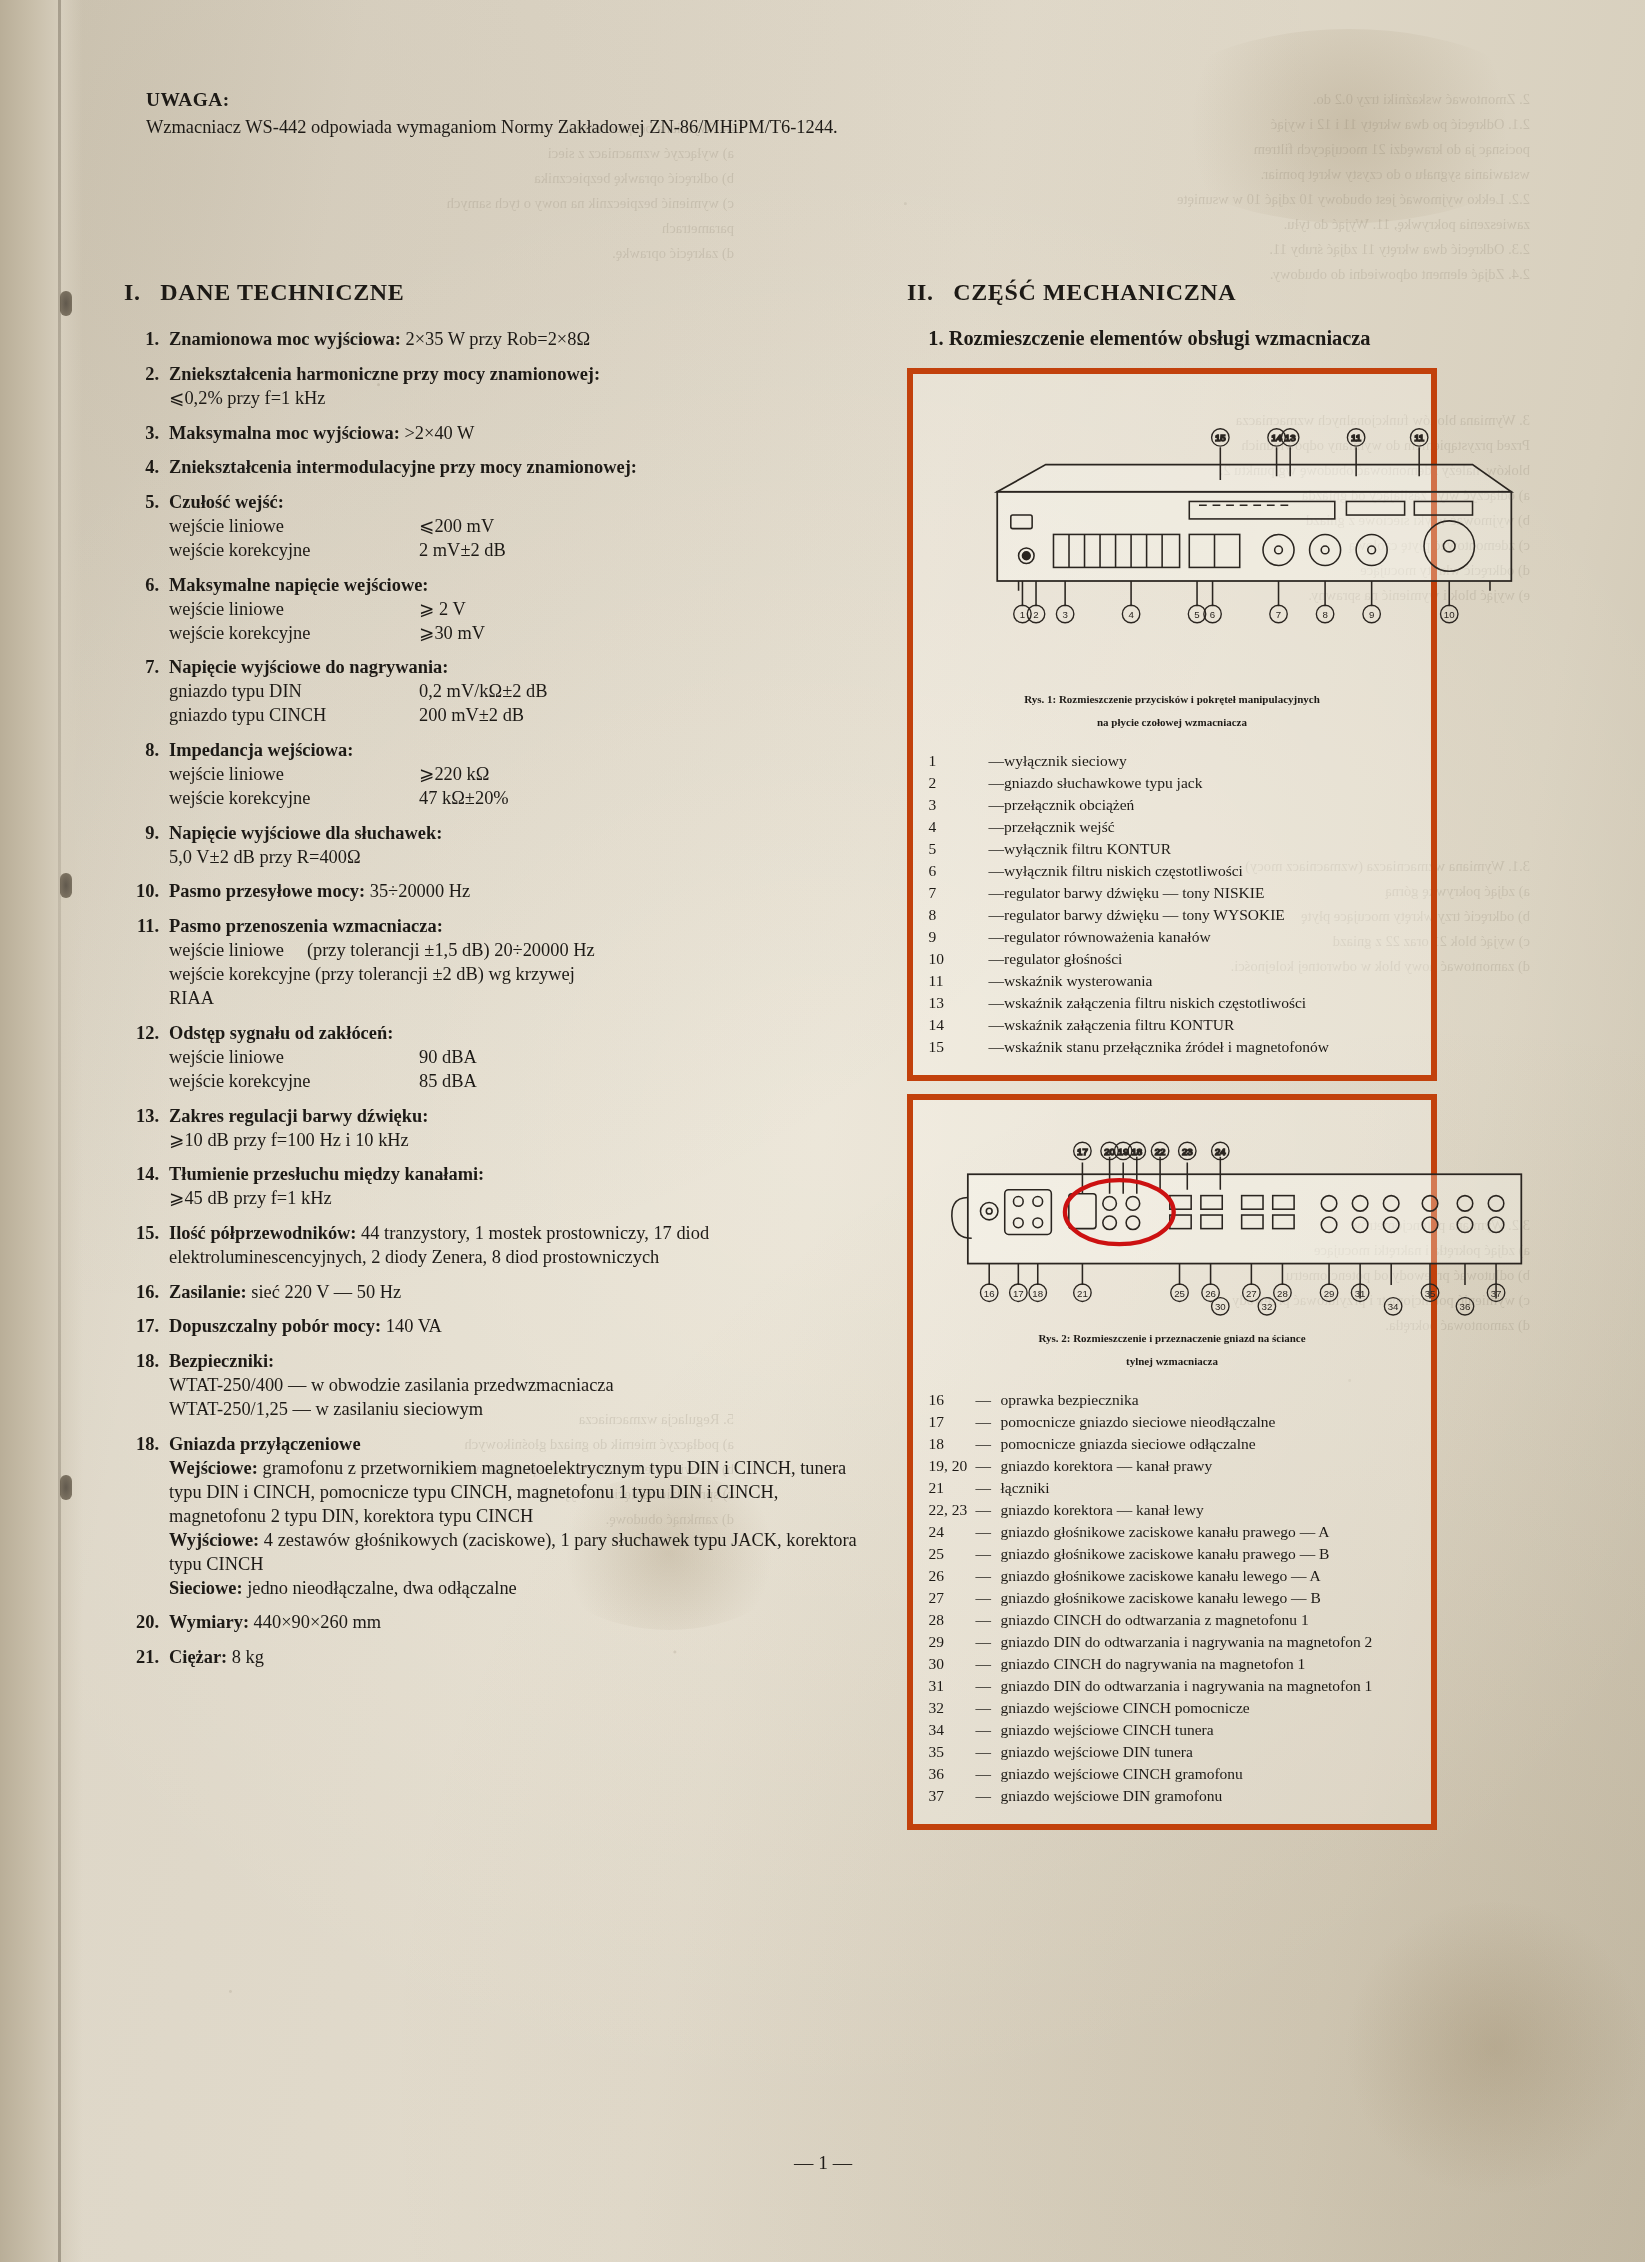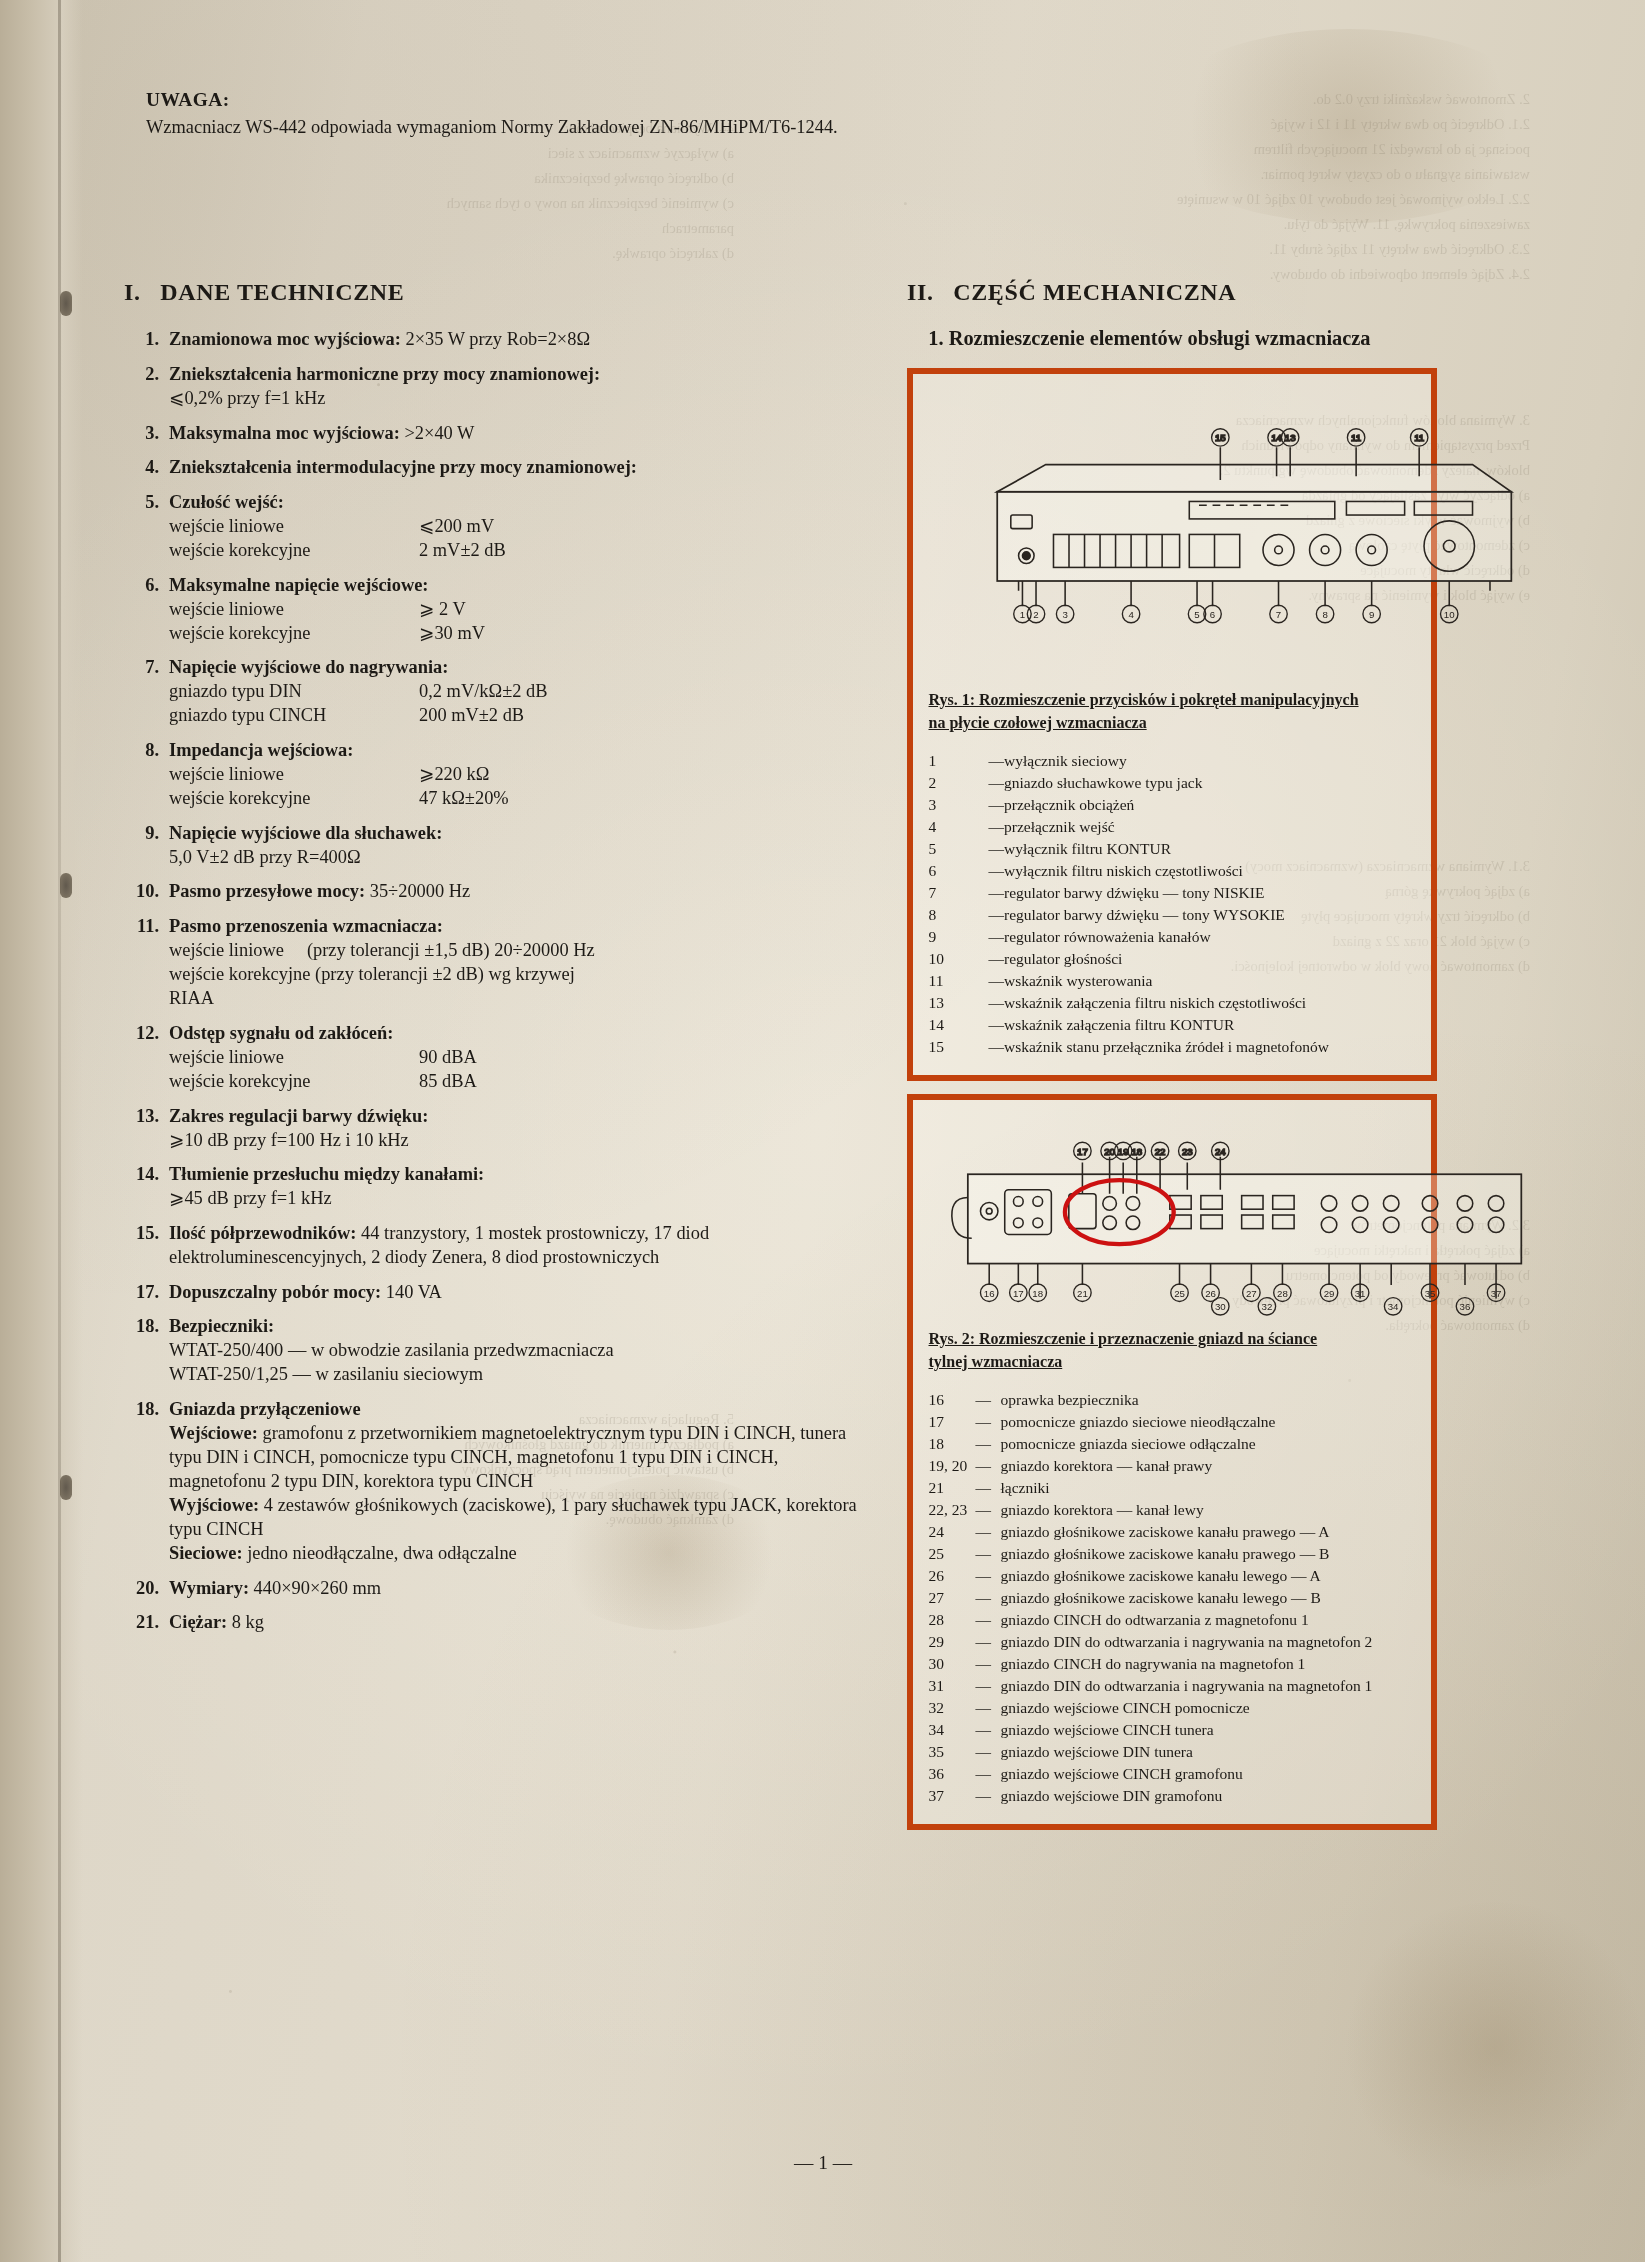--- a/index.html
+++ b/index.html
@@ -76,21 +76,21 @@
   .row2{display:flex;align-items:flex-end;}
   .row2 .k{width:250px;}
   .row2 .v{flex:1;}
 
   .subhead{font-weight:bold;font-size:20.4px;margin:21.3px 0 0 21.3px;}
 
   .figbox{
     margin-top:17.5px;border:6px solid #c2410c;background:rgba(255,253,245,.28);
     padding:13.6px 15.5px 17.5px 15.5px;
   }
-  .figcap{text-align:left;font-weight:bold;font-size:16px;line-height:23px;margin-top:9.7px;text-decoration:underline;}
+  .figcap{text-align:center;font-weight:bold;font-size:11px;line-height:23px;margin-top:9.7px;}
   .legend{font-size:15.5px;line-height:22px;margin-top:15.5px;}
   .legend .li{display:flex;}
   .legend .li .n{width:60px;flex:none;}
   .legend .li .d{flex:1;}
   .legend.l2 .li .n{width:47px;}
   .legend.l2 .li .sep{width:25px;flex:none;}
 
   svg{display:block;}
   .pageno{position:absolute;left:0;right:0;top:2152px;text-align:center;font-size:19.4px;}
   .stain{
@@ -216,20 +216,21 @@
         <li><span class="num">12.</span><span class="b">Odstęp sygnału od zakłóceń:</span><span class="row2">
             <span class="k">wejście liniowe</span>
             <span class="v">90 dBA</span>
           </span><span class="row2">
             <span class="k">wejście korekcyjne</span>
             <span class="v">85 dBA</span>
           </span></li>
         <li><span class="num">13.</span><span class="b">Zakres regulacji barwy dźwięku:</span><span class="sub">⩾10 dB przy f=100 Hz i 10 kHz</span></li>
         <li><span class="num">14.</span><span class="b">Tłumienie przesłuchu między kanałami:</span><span class="sub">⩾45 dB przy f=1 kHz</span></li>
         <li><span class="num">15.</span><span class="b">Ilość półprzewodników:</span><span> 44 tranzystory, 1 mostek prostowniczy, 17 diod elektroluminescencyjnych, 2 diody Zenera, 8 diod prostowniczych</span></li>
+        <li><span class="num">16.</span><span class="b">Zasilanie:</span><span> sieć 220 V — 50 Hz</span></li>
         <li><span class="num">17.</span><span class="b">Dopuszczalny pobór mocy:</span><span> 140 VA</span></li>
         <li><span class="num">18.</span><span class="b">Bezpieczniki:</span><span class="sub">WTAT-250/400 — w obwodzie zasilania przedwzmacniacza</span><span class="sub">WTAT-250/1,25 — w zasilaniu sieciowym</span></li>
         <li><span class="num">18.</span><span class="b">Gniazda przyłączeniowe</span><span class="sub"><span class="b">Wejściowe:</span> gramofonu z przetwornikiem magnetoelektrycznym typu DIN i CINCH, tunera typu DIN i CINCH, pomocnicze typu CINCH, magnetofonu 1 typu DIN i CINCH, magnetofonu 2 typu DIN, korektora typu CINCH</span><span class="sub"><span class="b">Wyjściowe:</span> 4 zestawów głośnikowych (zaciskowe), 1 pary słuchawek typu JACK, korektora typu CINCH</span><span class="sub"><span class="b">Sieciowe:</span> jedno nieodłączalne, dwa odłączalne</span></li>
         <li><span class="num">20.</span><span class="b">Wymiary:</span><span> 440×90×260 mm</span></li>
         <li><span class="num">21.</span><span class="b">Ciężar:</span><span> 8 kg</span></li>
       </ol>
   </div>
 
   <div class="colR">
     <h2 class="sec">

